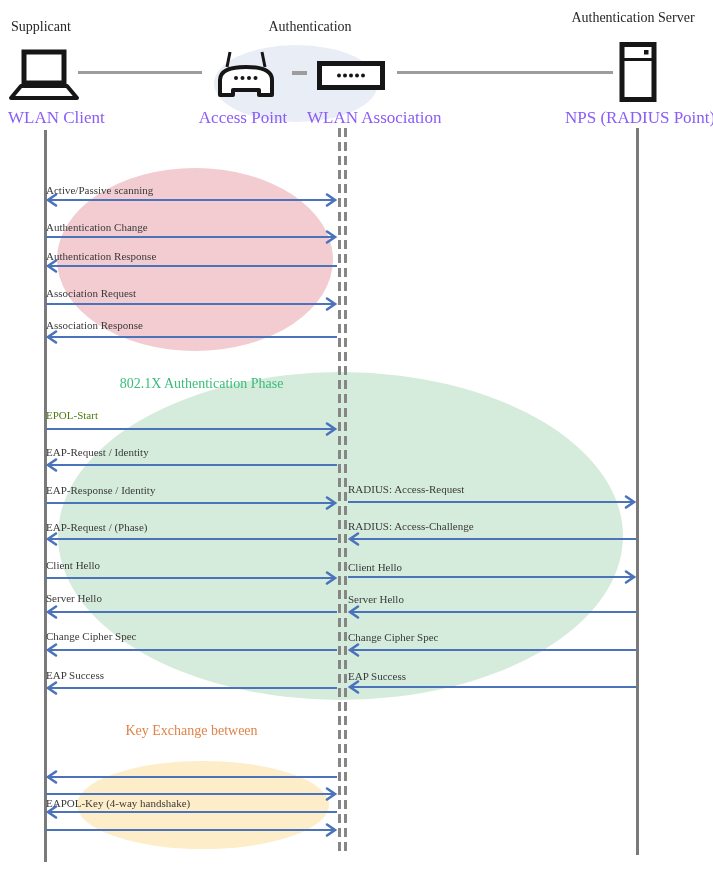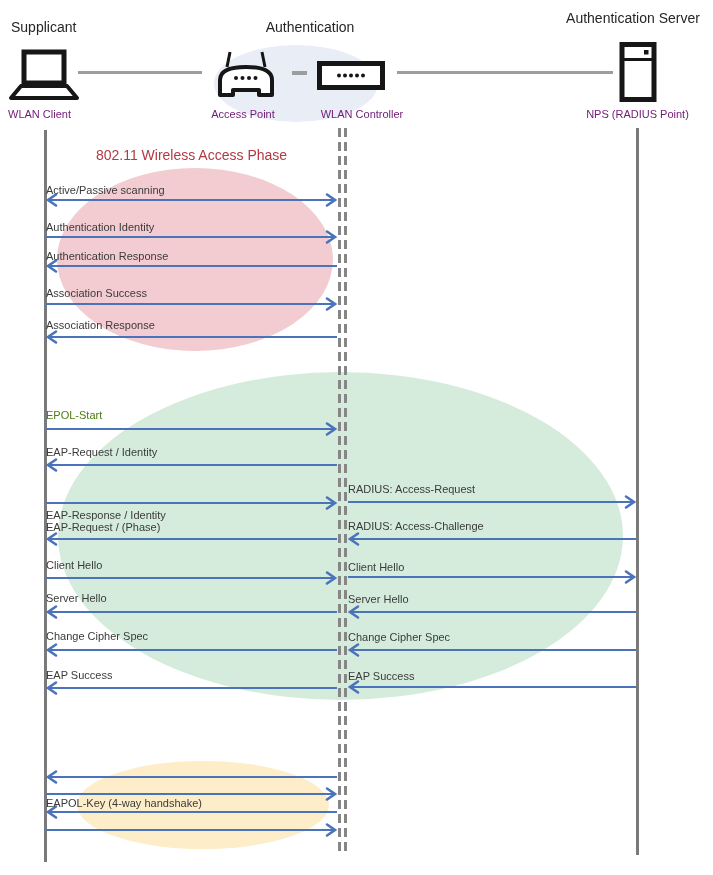--- a/index.html
+++ b/index.html
@@ -1,26 +1,26 @@
 <!DOCTYPE html>
 <html><head>
 <meta charset="utf-8">
 <style>
   html,body{margin:0;padding:0;background:#fff;}
   .canvas{
     position:relative;width:713px;height:875px;background:#fff;overflow:hidden;
-    font-family:Liberation Sans, sans-serif;
+    font-family:Liberation Serif, serif;
   }
   .ellipse{position:absolute;border-radius:50%;z-index:0;}
   .lifeline{position:absolute;width:3px;z-index:1;}
   .lifeline.solid{background:#7a7a7a;}
   .lifeline.dashed{background:repeating-linear-gradient(to bottom,#868686 0 9px,transparent 9px 14px);}
   .connector{position:absolute;height:3px;background:#9d9d9d;z-index:1;}
   .role-label{position:absolute;font-size:14px;color:#262626;z-index:3;white-space:nowrap;}
-  .node-label{position:absolute;font-size:11px;color:#701a75;z-index:3;white-space:nowrap;}
+  .node-label{position:absolute;font-size:17px;color:#8b5cf6;z-index:3;white-space:nowrap;}
   .center{text-align:center;}
   .phase-title{position:absolute;font-size:14px;z-index:3;text-align:center;white-space:nowrap;}
   .icon{position:absolute;z-index:2;}
   .msg-label{position:absolute;font-size:11px;color:#3a3a3a;text-align:left;
     transform:translateY(-50%);z-index:3;white-space:nowrap;}
   .msg-arrow{position:absolute;z-index:2;overflow:visible;}
 </style>
 </head>
 <body>
 
@@ -64,68 +64,69 @@
   </svg>
 
   <svg class="icon" style="left:619px;top:42px;" width="38" height="60" viewBox="0 0 38 60">
     <rect x="3" y="2.5" width="32" height="55" fill="#fff" stroke="#161616" stroke-width="5"></rect>
     <line x1="3" y1="17.5" x2="35" y2="17.5" stroke="#161616" stroke-width="3"></line>
     <rect x="25" y="8" width="4.5" height="4.5" fill="#161616"></rect>
   </svg>
 
   <div class="node-label" style="left:8px;top:108px;">WLAN Client</div>
   <div class="node-label center" style="left:193px;top:108px;width:100px;">Access Point</div>
-  <div class="node-label center" style="left:307px;top:108px;width:110px;">WLAN Controller</div>
+  <div class="node-label center" style="left:307px;top:108px;width:110px;">WLAN Association</div>
   <div class="node-label center" style="left:565px;top:108px;width:145px;">NPS (RADIUS Point)</div>
 
   <div class="lifeline solid" style="left:44px;top:130px;height:732px;"></div>
   <div class="lifeline dashed" style="left:338px;top:128px;height:727px;"></div>
   <div class="lifeline dashed" style="left:344px;top:128px;height:727px;"></div>
   <div class="lifeline solid" style="left:636px;top:128px;height:727px;"></div>
 
-  <div class="phase-title" style="left: 46px; top: 147px; width: 291px; color: rgb(178, 58, 64);">802.11 Wireless Access Phase</div>
+  <div class="phase-title" style="left: 56px; top: 376px; width: 291px; color: rgb(59, 187, 120);">802.1X Authentication Phase</div>
+  <div class="phase-title" style="left: 46px; top: 723px; width: 291px; color: rgb(224, 131, 74);">Key Exchange between</div>
 
   <div id="messages-layer">
       <div class="msg-label" style="left: 46px; width: 291px; top: 190px; color: rgb(58, 58, 58);">Active/Passive scanning</div>
       <svg width="291" height="16" class="msg-arrow" style="left: 46px; top: 192px;">
         <line x1="2" x2="289" y1="8" y2="8" stroke="#4a73ba" stroke-width="2.2"></line>
         <polyline points="281,2.5 289,8 281,13.5" fill="none" stroke="#4a73ba" stroke-width="2.6" stroke-linecap="round"></polyline>
         <polyline points="10,2.5 2,8 10,13.5" fill="none" stroke="#4a73ba" stroke-width="2.6" stroke-linecap="round"></polyline>
       </svg>
-      <div class="msg-label" style="left: 46px; width: 291px; top: 227px; color: rgb(58, 58, 58);">Authentication Identity</div>
+      <div class="msg-label" style="left: 46px; width: 291px; top: 227px; color: rgb(58, 58, 58);">Authentication Change</div>
       <svg width="291" height="16" class="msg-arrow" style="left: 46px; top: 229px;">
         <line x1="0" x2="289" y1="8" y2="8" stroke="#4a73ba" stroke-width="2.2"></line>
         <polyline points="281,2.5 289,8 281,13.5" fill="none" stroke="#4a73ba" stroke-width="2.6" stroke-linecap="round"></polyline>
       </svg>
       <div class="msg-label" style="left: 46px; width: 291px; top: 256px; color: rgb(58, 58, 58);">Authentication Response</div>
       <svg width="291" height="16" class="msg-arrow" style="left: 46px; top: 258px;">
         <line x1="2" x2="291" y1="8" y2="8" stroke="#4a73ba" stroke-width="2.2"></line>
         <polyline points="10,2.5 2,8 10,13.5" fill="none" stroke="#4a73ba" stroke-width="2.6" stroke-linecap="round"></polyline>
       </svg>
-      <div class="msg-label" style="left: 46px; width: 291px; top: 293px; color: rgb(58, 58, 58);">Association Success</div>
+      <div class="msg-label" style="left: 46px; width: 291px; top: 293px; color: rgb(58, 58, 58);">Association Request</div>
       <svg width="291" height="16" class="msg-arrow" style="left: 46px; top: 296px;">
         <line x1="0" x2="289" y1="8" y2="8" stroke="#4a73ba" stroke-width="2.2"></line>
         <polyline points="281,2.5 289,8 281,13.5" fill="none" stroke="#4a73ba" stroke-width="2.6" stroke-linecap="round"></polyline>
       </svg>
       <div class="msg-label" style="left: 46px; width: 291px; top: 325px; color: rgb(58, 58, 58);">Association Response</div>
       <svg width="291" height="16" class="msg-arrow" style="left: 46px; top: 329px;">
         <line x1="2" x2="291" y1="8" y2="8" stroke="#4a73ba" stroke-width="2.2"></line>
         <polyline points="10,2.5 2,8 10,13.5" fill="none" stroke="#4a73ba" stroke-width="2.6" stroke-linecap="round"></polyline>
       </svg>
       <div class="msg-label" style="left: 46px; width: 291px; top: 415px; color: #4d7c0f;">EPOL-Start</div>
       <svg width="291" height="16" class="msg-arrow" style="left: 46px; top: 421px;">
         <line x1="0" x2="289" y1="8" y2="8" stroke="#4a73ba" stroke-width="2.2"></line>
         <polyline points="281,2.5 289,8 281,13.5" fill="none" stroke="#4a73ba" stroke-width="2.6" stroke-linecap="round"></polyline>
       </svg>
       <div class="msg-label" style="left: 46px; width: 291px; top: 452px; color: rgb(58, 58, 58);">EAP-Request / Identity</div>
       <svg width="291" height="16" class="msg-arrow" style="left: 46px; top: 457px;">
         <line x1="2" x2="291" y1="8" y2="8" stroke="#4a73ba" stroke-width="2.2"></line>
         <polyline points="10,2.5 2,8 10,13.5" fill="none" stroke="#4a73ba" stroke-width="2.6" stroke-linecap="round"></polyline>
       </svg>
-      <div class="msg-label" style="left: 46px; width: 291px; top: 490px; color: rgb(58, 58, 58); margin-top: 25px;">EAP-Response / Identity</div>
+      <div class="msg-label" style="left: 46px; width: 291px; top: 490px; color: rgb(58, 58, 58);">EAP-Response / Identity</div>
       <svg width="291" height="16" class="msg-arrow" style="left: 46px; top: 495px;">
         <line x1="0" x2="289" y1="8" y2="8" stroke="#4a73ba" stroke-width="2.2"></line>
         <polyline points="281,2.5 289,8 281,13.5" fill="none" stroke="#4a73ba" stroke-width="2.6" stroke-linecap="round"></polyline>
       </svg>
       <div class="msg-label" style="left: 348px; width: 288px; top: 489px; color: rgb(58, 58, 58);">RADIUS: Access-Request</div>
       <svg width="288" height="16" class="msg-arrow" style="left: 348px; top: 494px;">
         <line x1="0" x2="286" y1="8" y2="8" stroke="#4a73ba" stroke-width="2.2"></line>
         <polyline points="278,2.5 286,8 278,13.5" fill="none" stroke="#4a73ba" stroke-width="2.6" stroke-linecap="round"></polyline>
       </svg>
       <div class="msg-label" style="left: 46px; width: 291px; top: 527px; color: rgb(58, 58, 58);">EAP-Request / (Phase)</div>

